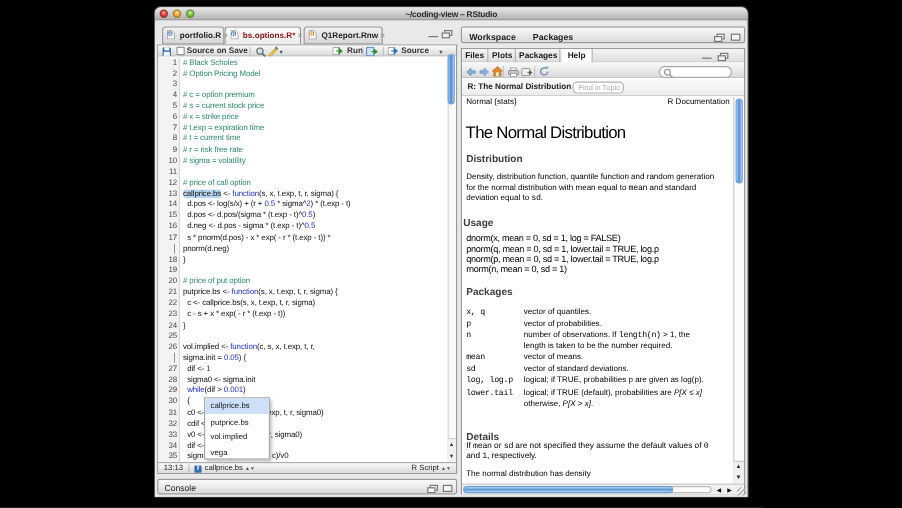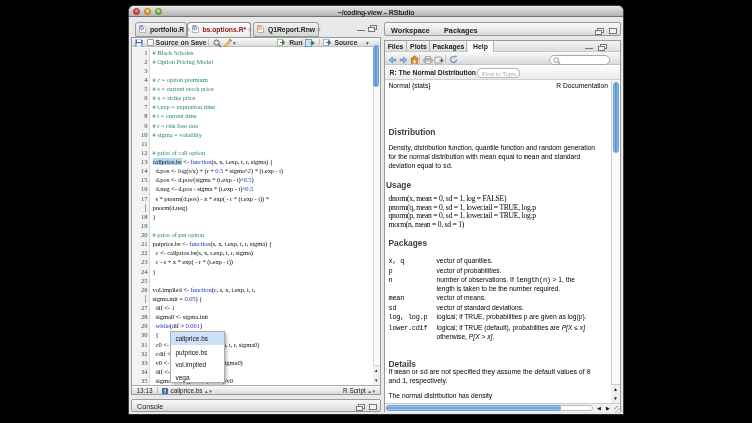--- a/index.html
+++ b/index.html
@@ -1,21 +1,21 @@
 <!DOCTYPE html>
 <html><head><meta charset="utf-8"><style>
 *{margin:0;padding:0;box-sizing:border-box}
 html,body{width:752px;height:423px;background:#000;overflow:hidden;position:relative;
  font-family:"Liberation Sans",sans-serif}
 .abs{position:absolute}
 .hdr{background:linear-gradient(#f9f9f9 0%,#ececec 45%,#dadada 100%)}
 .c{color:#2e8b6e}.b{color:#2334cf}
 .sel{background:#b8d7f3}
 .wrp{color:#444}
-pre{font-family:Liberation Serif, serif;font-size:6.6px;line-height:9.13px;letter-spacing:-0.1px}
+pre{font-family:Liberation Sans, sans-serif;font-size:6.6px;line-height:9.13px;letter-spacing:-0.1px}
 .ticon{display:inline-block;vertical-align:-1.5px;margin-right:2px}
 .x{color:#999;font-size:6.5px;margin-left:2px}
 .tabtx{font-size:6.8px;font-weight:bold;color:#222;white-space:nowrap}
 .ht{font-size:6.7px;line-height:8.7px}
 .hm{font-family:"Liberation Mono",monospace;font-size:6.9px;letter-spacing:-0.25px}
 .hh{font-size:8.4px;font-weight:bold;color:#3d3d3d}
 </style></head><body>
 
 <div class="abs" style="left:128px;top:5px;width:496px;height:410px;background:#e9e9e9;border-radius:6px 6px 1px 1px;border:1px solid #3f3f3f;border-bottom-color:#2a2a2a"></div>
 
@@ -240,41 +240,42 @@
   </div>
 
   <div class="abs" style="left:0;top:24.5px;width:235px;height:14.5px;background:linear-gradient(#fbfbfb,#ececec);border-bottom:1px solid #cfcfcf">
     <div class="abs" style="left:4.5px;top:3.8px;font-size:6.8px;font-weight:bold;color:#222">R: The Normal Distribution <span style="font-size:4.8px;vertical-align:0.5px">▼</span></div>
     <div class="abs" style="left:92px;top:2px;width:43px;height:10.5px;background:#fff;border:1px solid #b5b5b5;border-radius:4px;font-size:6.2px;color:#aaa;padding:1.6px 0 0 4px">Find in Topic</div>
   </div>
 
   <div class="abs" style="left:0;top:39.5px;width:226px;height:322px;background:#fff;overflow:hidden;color:#000">
     <div class="abs ht" style="left:3.5px;top:1.5px">Normal {stats}</div>
     <div class="abs ht" style="right:3px;top:1.5px">R Documentation</div>
+    <div class="abs" style="left:3px;top:21.4px;font-size:14px;color:#000;letter-spacing:-0.6px">The Normal Distribution</div>
     <div class="abs hh" style="left:3.5px;top:46.5px">Distribution</div>
     <div class="abs ht" style="left:3.5px;top:63.8px;width:221px">Density, distribution function, quantile function and random generation<br>for the normal distribution with mean equal to <span class="hm">mean</span> and standard<br>deviation equal to <span class="hm">sd</span>.</div>
     <div class="abs hh" style="left:1px;top:99px">Usage</div>
     <pre class="abs" style="left:3.5px;top:114.6px;font-size:7.6px;line-height:8.6px;letter-spacing:-0.25px">dnorm(x, mean = 0, sd = 1, log = FALSE)
 pnorm(q, mean = 0, sd = 1, lower.tail = TRUE, log.p
 qnorm(p, mean = 0, sd = 1, lower.tail = TRUE, log.p
 rnorm(n, mean = 0, sd = 1)</pre>
     <div class="abs hh" style="left:3.5px;top:157px">Packages</div>
     <div class="abs hm" style="left:3.5px;top:176.2px">x, q</div>
     <div class="abs ht" style="left:51.5px;top:176.2px;width:176px">vector of quantiles.</div>
     <div class="abs hm" style="left:3.5px;top:186.0px">p</div>
     <div class="abs ht" style="left:51.5px;top:186.0px;width:176px">vector of probabilities.</div>
     <div class="abs hm" style="left:3.5px;top:195.4px">n</div>
     <div class="abs ht" style="left:51.5px;top:195.4px;width:176px">number of observations. If <span class="hm">length(n)</span> &gt; 1, the<br>length is taken to be the number required.</div>
     <div class="abs hm" style="left:3.5px;top:213.9px">mean</div>
     <div class="abs ht" style="left:51.5px;top:213.9px;width:176px">vector of means.</div>
     <div class="abs hm" style="left:3.5px;top:223.7px">sd</div>
     <div class="abs ht" style="left:51.5px;top:223.7px;width:176px">vector of standard deviations.</div>
     <div class="abs hm" style="left:3.5px;top:232.9px">log, log.p</div>
     <div class="abs ht" style="left:51.5px;top:232.9px;width:176px">logical; if TRUE, probabilities p are given as log(p).</div>
-    <div class="abs hm" style="left:3.5px;top:243.9px">lower.cdif</div>
+    <div class="abs hm" style="left:3.5px;top:243.9px">lower.tail</div>
     <div class="abs ht" style="left:51.5px;top:243.9px;width:176px">logical; if TRUE (default), probabilities are <i>P[X ≤ x]</i><br>otherwise, <i>P[X &gt; x]</i>.</div>
     <div class="abs hh" style="left:3.5px;top:278px">Details</div>
     <div class="abs ht" style="left:3.5px;top:287.5px;width:230px;font-size:6.9px">If <span class="hm">mean</span> or <span class="hm">sd</span> are not specified they assume the default values of <span class="hm">0</span><br>and <span class="hm">1</span>, respectively.</div>
     <div class="abs ht" style="left:3.5px;top:311px">The normal distribution has density</div>
   </div>
 
   <div class="abs" style="left:226px;top:39.5px;width:9px;height:322px;background:#fbfbfb;border-left:1px solid #ccc"></div>
   <div class="abs" style="left:227.5px;top:41px;width:6.5px;height:71px;border-radius:3.5px;background:linear-gradient(90deg,#a5c8ee,#4a8bd5 45%,#a5c8ee);border:0.5px solid #6d9fd8"></div>
   <div class="abs" style="left:226px;top:343px;width:9px;height:18.5px;border-top:1px solid #ccc;background:#f0f0f0;font-size:5px;color:#222;text-align:center;line-height:9px">▲<br>▼</div>
 

